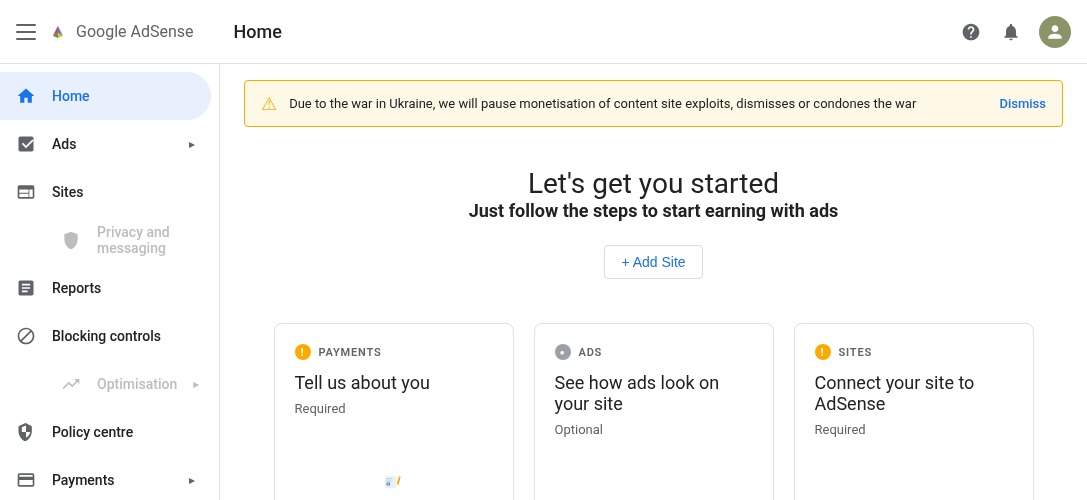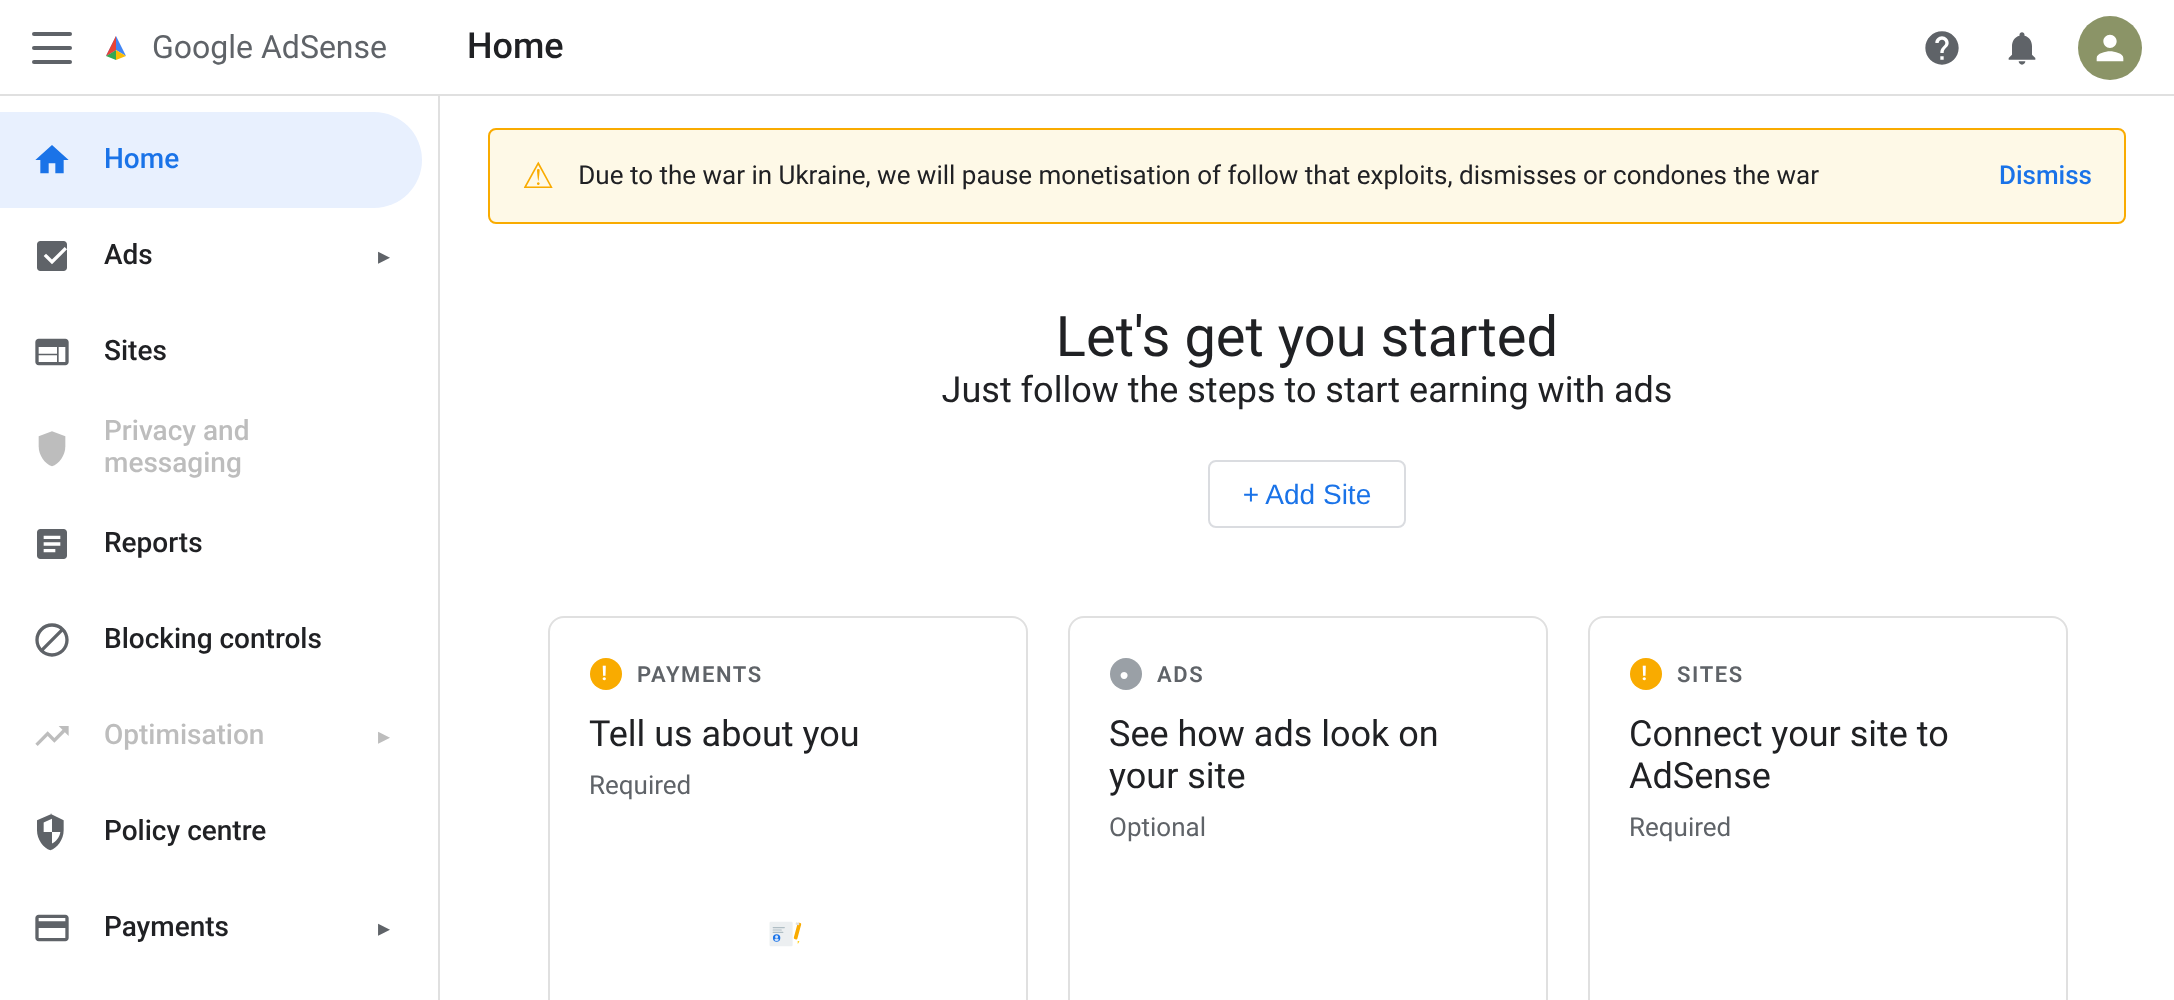--- a/index.html
+++ b/index.html
@@ -1,20 +1,20 @@
 <!DOCTYPE html>
 <html><head>
   <meta charset="utf-8">
   <style>
     * { box-sizing: border-box; margin: 0; padding: 0; }
     body { font-family: 'Google Sans', Roboto, Arial, sans-serif; font-size: 14px; color: #202124; background: #fff; display: flex; flex-direction: column; height: 500px; overflow: hidden; }
 
     
     .topbar {
-      display: flex; align-items: center; height: 48px; padding: 0 16px;
+      display: flex; align-items: center; height: 64px; padding: 0 16px;
       border-bottom: 1px solid #e0e0e0; flex-shrink: 0; z-index: 10;
       background: #fff;
     }
     .topbar-left { display: flex; align-items: center; gap: 8px; }
     .hamburger-icon { width: 24px; height: 24px; display: flex; flex-direction: column; justify-content: center; gap: 5px; cursor: pointer; }
     .hamburger-icon span { display: block; width: 20px; height: 2px; background: #5f6368; border-radius: 2px; }
     .logo-container { display: flex; align-items: center; gap: 8px; }
     .page-title-bar { margin-left: 40px; font-size: 18px; color: #202124; font-weight: 500; }
     .topbar-right { margin-left: auto; display: flex; align-items: center; gap: 16px; }
     .help-icon, .bell-icon { width: 24px; height: 24px; display: flex; align-items: center; justify-content: center; cursor: pointer; color: #5f6368; font-size: 20px; }
@@ -24,21 +24,21 @@
     .main-layout { display: flex; flex: 1; overflow: hidden; }
 
     
     .sidebar { width: 220px; flex-shrink: 0; overflow-y: auto; padding: 8px 0; border-right: 1px solid #e0e0e0; }
     .sidebar-item {
       display: flex; align-items: center; gap: 16px; padding: 10px 16px;
       cursor: pointer; border-radius: 0 24px 24px 0; margin-right: 8px;
       color: #202124; font-size: 14px; font-weight: 500; height: 48px;
     }
     .sidebar-item.active { background: #e8f0fe; color: #1a73e8; }
-    .sidebar-item.disabled { color: #bdbdbd; cursor: default; }
+    .sidebar-item.disabled { color: #bdbdbd; cursor: default; margin-left: 45px; }
     .sidebar-item .item-icon { width: 20px; height: 20px; display: flex; align-items: center; justify-content: center; flex-shrink: 0; }
     .sidebar-item .expand-icon { margin-left: -8px; font-size: 12px; }
 
     
     .icon-home { color: #1a73e8; font-size: 20px; }
 
     
     .content { flex: 1; overflow-y: auto; background: #fff; }
 
     
@@ -46,21 +46,21 @@
       background: #fef9e7; border: 1px solid #f9ab00; margin: 16px 24px 0 24px;
       border-radius: 4px; padding: 12px 16px; display: flex; align-items: center; gap: 12px;
     }
     .banner-icon { color: #f9ab00; font-size: 18px; flex-shrink: 0; }
     .banner-text { flex: 1; font-size: 13px; color: #202124; }
     .banner-dismiss { color: #1a73e8; font-size: 13px; font-weight: 500; cursor: pointer; white-space: nowrap; }
 
     
     .hero { text-align: center; padding: 40px 24px 20px; }
     .hero-title { font-size: 28px; font-weight: 400; color: #202124; }
-    .hero-subtitle { font-size: 18px; color: #202124; margin-bottom: 24px; font-weight: 400; }
+    .hero-subtitle { font-size: 18px; color: #202124; margin-bottom: 24px; font-weight: 700; }
     .add-site-btn {
       display: inline-flex; align-items: center; gap: 6px;
       border: 1px solid #dadce0; border-radius: 4px; padding: 8px 16px;
       font-size: 14px; color: #1a73e8; cursor: pointer; background: #fff;
       font-weight: 500;
     }
 
     
     .cards { display: flex; gap: 20px; padding: 24px 24px 24px; justify-content: center; }
     .card {
@@ -206,21 +206,21 @@
       <span>Payments</span>
       <span class="expand-icon" style="margin-left:auto;color:#5f6368;">▸</span>
     </div>
 
   </nav>
 
   <div class="content">
 
     <div class="banner">
       <span class="banner-icon">⚠</span>
-      <span class="banner-text">Due to the war in Ukraine, we will pause monetisation of follow that exploits, dismisses or condones the war</span>
+      <span class="banner-text">Due to the war in Ukraine, we will pause monetisation of content site exploits, dismisses or condones the war</span>
       <span class="banner-dismiss">Dismiss</span>
     </div>
 
     <div class="hero">
       <h1 class="hero-title">Let's get you started</h1>
       <p class="hero-subtitle">Just follow the steps to start earning with ads</p>
       <button class="add-site-btn">+ Add Site</button>
     </div>
 
     <div class="cards">

